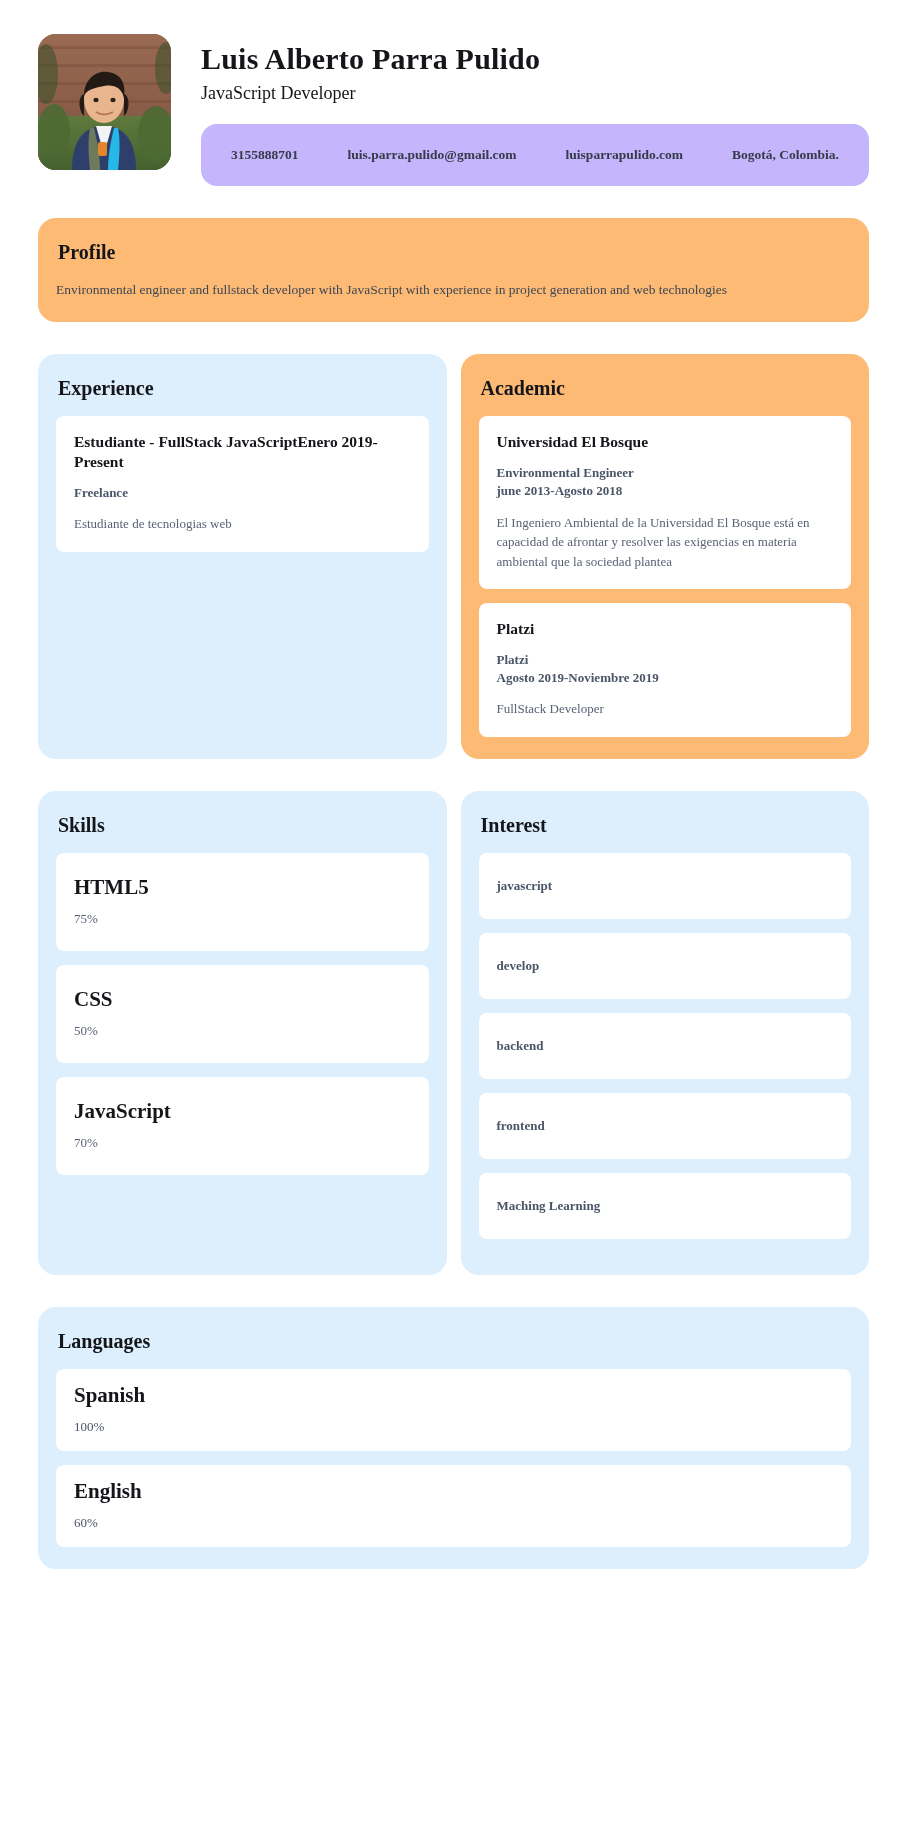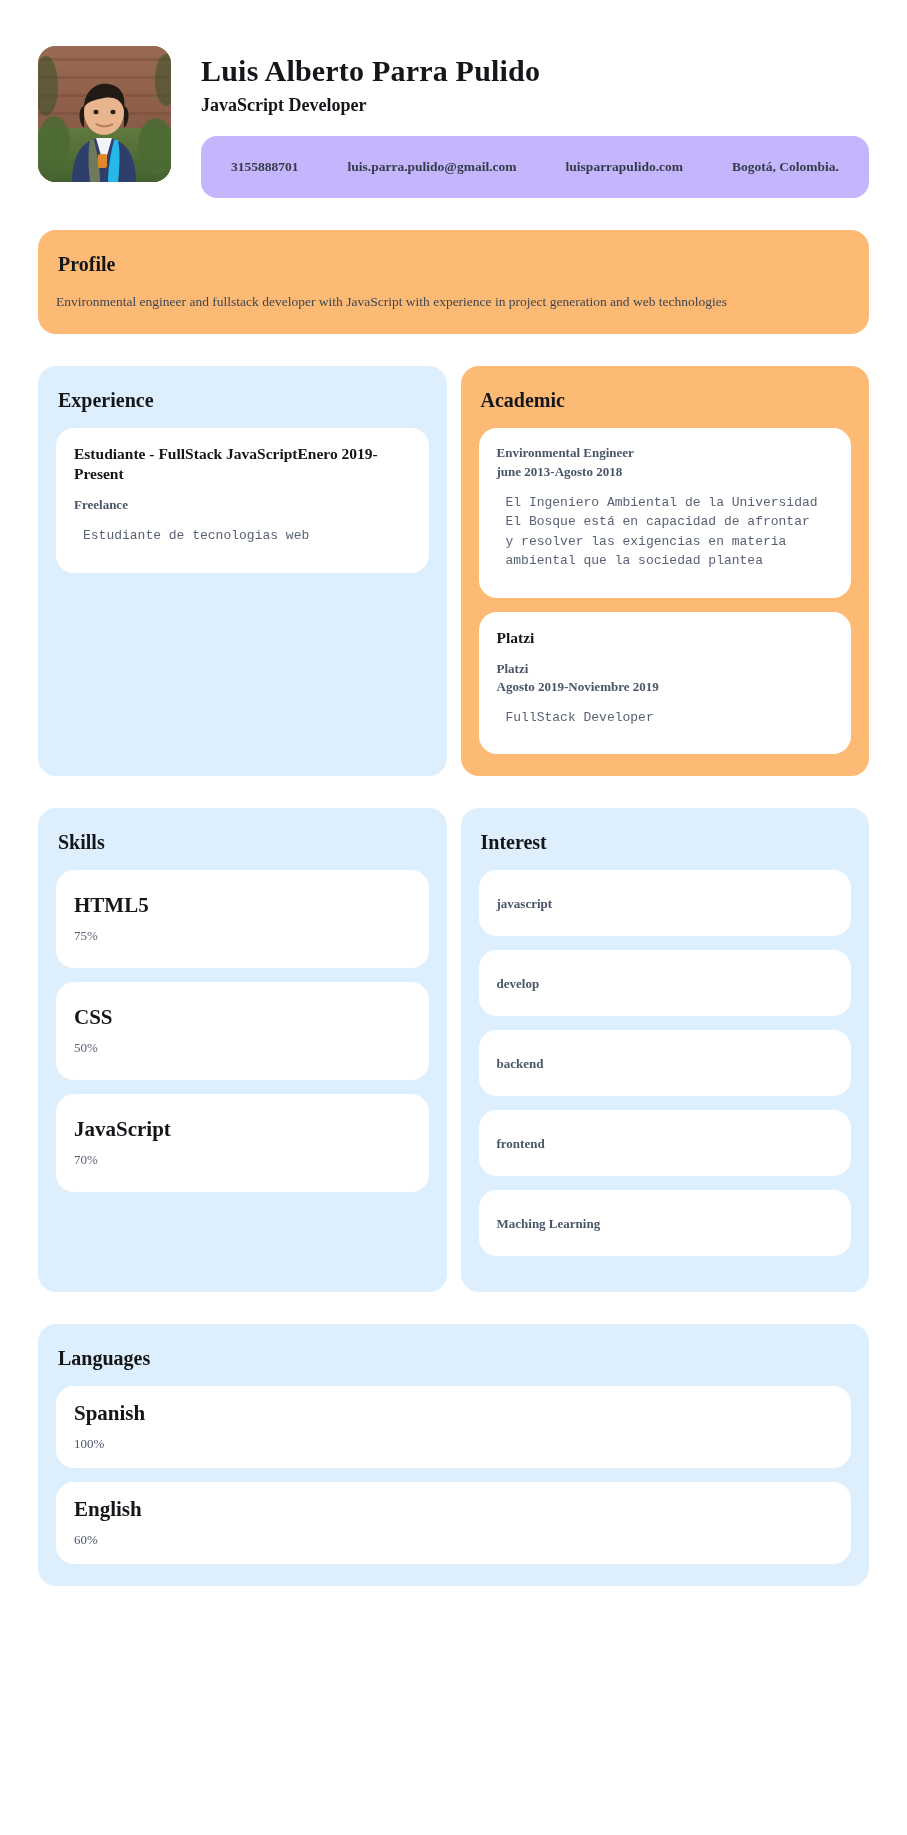--- a/index.html
+++ b/index.html
@@ -10,21 +10,21 @@
   body {
     width: 907px;
     min-height: 1835px;
     font-family: "Liberation Serif", "DejaVu Serif", serif;
     color: #2d3748;
     -webkit-font-smoothing: antialiased;
   }
   .page {
     width: 907px;
     box-sizing: border-box;
-    padding: 16px 0 40px 0;
+    padding: 4px 0 40px 0;
   }
 
   
   .header {
     display: flex;
     align-items: flex-start;
     padding: 30px 38px 0 38px;
     box-sizing: border-box;
   }
   .avatar {
@@ -47,21 +47,21 @@
   .name {
     font-size: 30px;
     font-weight: bold;
     letter-spacing: .2px;
     color: #14161a;
     margin: 0 0 6px 0;
     line-height: 1.15;
   }
   .role {
     font-size: 18px;
-    font-weight: bold;
+    font-weight: normal;
     color: #14161a;
     margin: 0 0 20px 0;
     line-height: 1.2;
   }
   .contact-bar {
     background: #c4b5fd;
     border-radius: 16px;
     height: 62px;
     display: flex;
     align-items: center;
@@ -100,21 +100,21 @@
     color: #14161a;
     margin: 0 0 16px 2px;
     line-height: 1.2;
   }
 
   .col { flex: 1 1 0; min-width: 0; }
 
   
   .card {
     background: #ffffff;
-    border-radius: 18px;
+    border-radius: 8px;
     padding: 16px 18px 18px 18px;
     box-sizing: border-box;
     margin-bottom: 14px;
   }
   .card:last-child { margin-bottom: 0; }
 
   .card-title {
     font-size: 15.5px;
     font-weight: bold;
     color: #14161a;
@@ -126,22 +126,21 @@
     font-weight: bold;
     color: #4a5568;
     line-height: 1.4;
     margin: 0 0 12px 0;
     white-space: pre-line;
   }
   .card-desc {
     font-size: 13px;
     color: #596275;
     line-height: 1.5;
-    margin: 9px;
-    font-family: Liberation Mono, monospace;
+    margin: 0;
   }
 
   
   .card.kv { padding: 14px 18px 16px 18px; }
   .kv-label {
     font-size: 21px;
     font-weight: bold;
     color: #14161a;
     margin: 0 0 10px 0;
     line-height: 1.2;
@@ -261,20 +260,21 @@
         <p class="card-sub">Freelance</p>
         <p class="card-desc">Estudiante de tecnologias web</p>
       </div>
 
     </div>
 
     <div class="col panel green">
       <div class="panel-title">Academic</div>
 
       <div class="card">
+        <p class="card-title">Universidad El Bosque</p>
         <p class="card-sub">Environmental Engineer
 june 2013-Agosto 2018</p>
         <p class="card-desc">El Ingeniero Ambiental de la Universidad El Bosque está en capacidad de afrontar y resolver las exigencias en materia ambiental que la sociedad plantea</p>
       </div>
 
       <div class="card">
         <p class="card-title">Platzi</p>
         <p class="card-sub">Platzi
 Agosto 2019-Noviembre 2019</p>
         <p class="card-desc">FullStack Developer</p>

